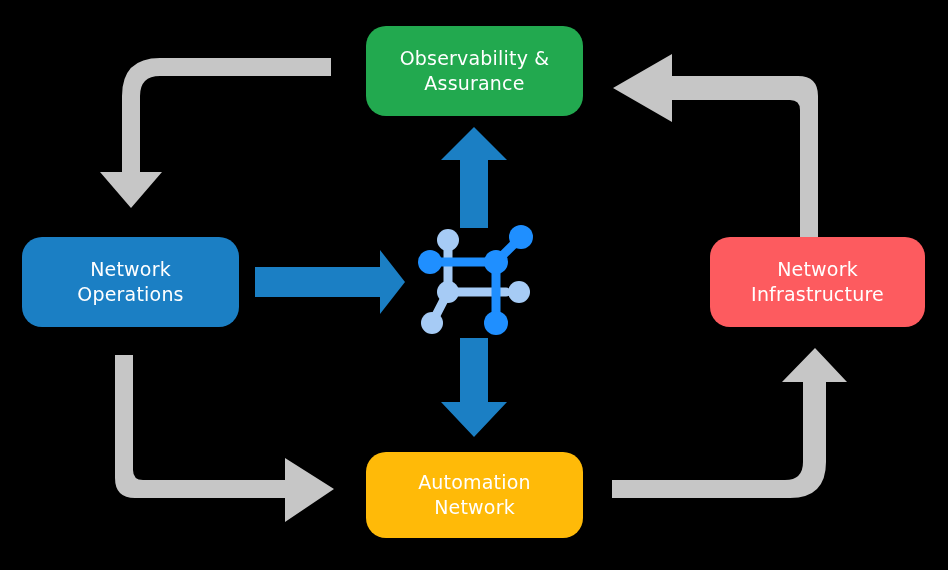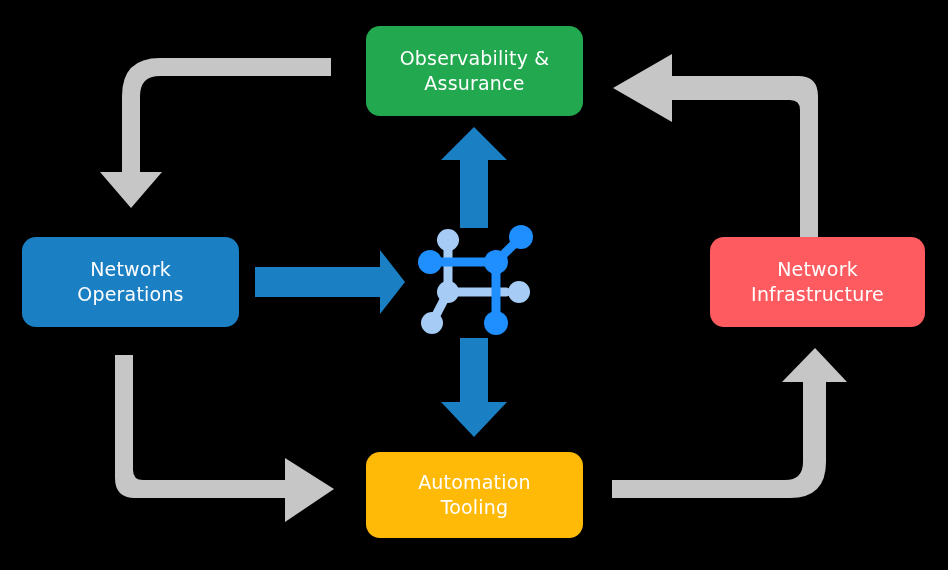--- a/index.html
+++ b/index.html
@@ -19,21 +19,21 @@
     height: 570px;
     background: #000000;
   }
   #stage > svg {
     position: absolute;
     left: 0;
     top: 0;
   }
   .node-box {
     position: absolute;
-    border-radius: 14px;
+    border-radius: 20px;
     display: flex;
     align-items: center;
     justify-content: center;
     text-align: center;
     color: #ffffff;
     font-size: 19px;
     line-height: 1.32;
     font-weight: 400;
     letter-spacing: 0.2px;
     box-sizing: border-box;
@@ -129,15 +129,15 @@
   <div class="node-box" id="box-observability" style="background:#22a94f">Observability &amp;
 Assurance</div>
 
   <div class="node-box" id="box-operations" style="background:#1b7fc4">Network
 Operations</div>
 
   <div class="node-box" id="box-infrastructure" style="background:#fd5b5f">Network
 Infrastructure</div>
 
   <div class="node-box" id="box-automation" style="background:#ffba08">Automation
-Tooling</div>
+Network</div>
 
 </div>
 
 </body></html>

